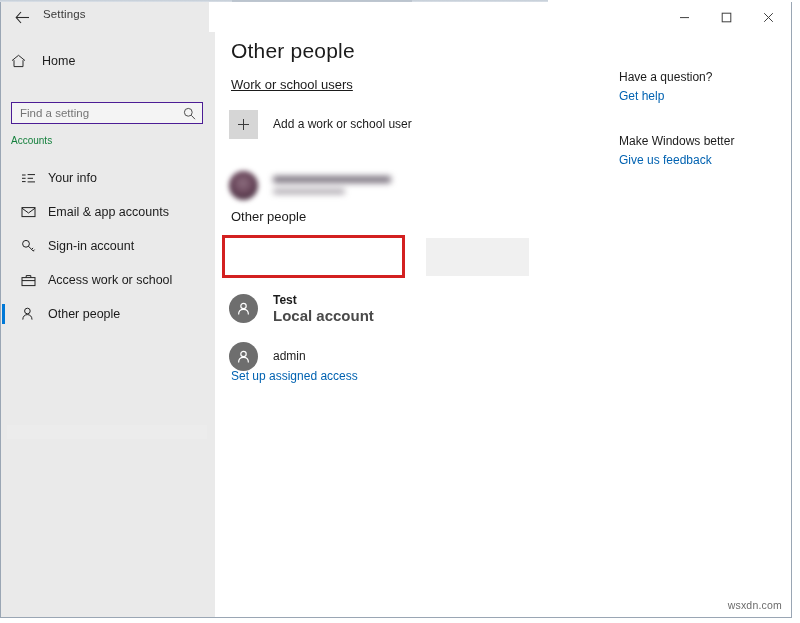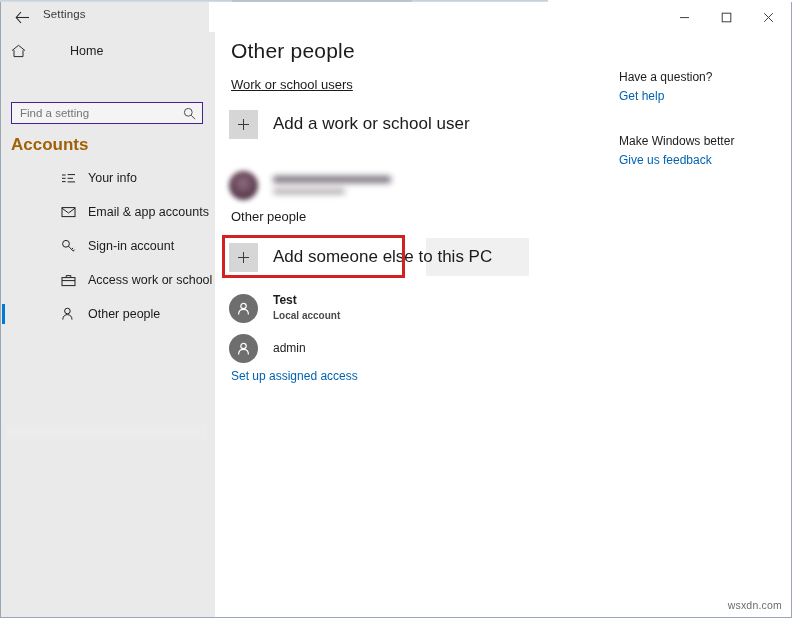--- a/index.html
+++ b/index.html
@@ -97,22 +97,21 @@
     width: 214px;
     bottom: 0;
     background: #eaeaea;
   }
   .home-row {
     position: absolute;
     left: 0; top: 12px;
     width: 100%;
     height: 24px;
     display: flex;
-    align-items: flex-start;
-    gap: 28px;
+    align-items: flex-end;
   }
   .home-icon {
     width: 30px;
     margin-left: 10px;
     display: flex; align-items: center; justify-content: flex-start;
     color: #2b2b2b;
   }
   .home-label {
     font-size: 12.5px;
     color: #1c1c1c;
@@ -144,36 +143,35 @@
   .search-input::placeholder { color: #757575; opacity: 1; }
   .search-icon {
     width: 26px;
     display: flex; align-items: center; justify-content: center;
     color: #4f4f4f;
   }
 
   .section-title {
     position: absolute;
     left: 10px; top: 103px;
-    font-size: 17px;
-    font-weight: bold;
-    color: #a16207;
+    font-size: 10px;
+    font-weight: normal;
+    color: #15803d;
   }
 
   .navlist {
     position: absolute;
     left: 0; top: 129px;
     width: 100%;
   }
   .navitem {
     position: relative;
     height: 34px;
     display: flex;
     align-items: center;
-    padding-left: 40px;
   }
   .navitem .accent {
     position: absolute;
     left: 1px; top: 7px;
     width: 3px; height: 20px;
     background: transparent;
   }
   .navitem.selected .accent { background: #0078d7; }
   .nav-icon {
     width: 30px;
@@ -230,21 +228,21 @@
   .add-row.work { top: 74px; }
   .add-row.other { top: 207px; }
   .plus-box {
     width: 29px; height: 29px;
     background: #d6d6d6;
     display: flex; align-items: center; justify-content: center;
     color: #3a3a3a;
     flex: none;
   }
   .add-label {
-    font-size: 17px;
+    font-size: 12px;
     color: #1b1b1b;
     margin-left: 15px;
     white-space: nowrap;
   }
 
   .hover-band {
     position: absolute;
     left: 211px; top: 206px;
     width: 103px; height: 38px;
     background: #f0f0f0;
@@ -260,21 +258,21 @@
 
   .user-row {
     position: absolute;
     left: 14px;
     height: 40px;
     display: flex;
     align-items: center;
   }
   .user-row.u-blur  { top: 133px; }
   .user-row.u-test  { top: 256px; font-weight: bold; }
-  .user-row.u-admin { top: 296px; }
+  .user-row.u-admin { top: 304px; }
 
   .avatar {
     width: 29px; height: 29px;
     border-radius: 50%;
     background: #6e6e6e;
     display: flex; align-items: center; justify-content: center;
     color: #ffffff;
     flex: none;
   }
   .avatar.blurred {
@@ -286,21 +284,21 @@
     display: flex;
     flex-direction: column;
     justify-content: center;
   }
   .user-name {
     font-size: 12px;
     color: #1b1b1b;
     line-height: 15px;
   }
   .user-sub {
-    font-size: 10px;
+    font-size: 15px;
     color: #4a4a4a;
     line-height: 15px;
   }
   .user-text.blurred { filter: blur(3px); }
   .blur-line {
     background: #5c5260;
     border-radius: 2px;
   }
   .blur-line.l1 { width: 118px; height: 7px; margin-bottom: 6px; opacity: .82; }
   .blur-line.l2 { width: 72px;  height: 5px; opacity: .55; }
@@ -488,28 +486,20 @@
       <span class="user-text blurred">
         <span class="blur-line l1"></span>
         <span class="blur-line l2"></span>
       </span>
     </div>
 
     <div class="group-head g2">Other people</div>
 
     <div class="hover-band"></div>
 
-    <div class="add-row other">
-      <span class="plus-box">
-        <svg width="13" height="13" viewBox="0 0 13 13">
-          <path d="M6.5 1 V12 M1 6.5 H12" stroke="currentColor" stroke-width="1" fill="none"></path>
-        </svg>
-      </span>
-      <span class="add-label">Add someone else to this PC</span>
-    </div>
 
     <div class="redbox"></div>
 
     <div class="user-row u-test">
       <span class="avatar">
         <svg width="15" height="15" viewBox="0 0 15 15">
           <circle cx="7.5" cy="5" r="2.7" fill="none" stroke="currentColor" stroke-width="1.2"></circle>
           <path d="M2.6 13.4 C2.6 9.8 5 8.4 7.5 8.4 C10 8.4 12.4 9.8 12.4 13.4" fill="none" stroke="currentColor" stroke-width="1.2"></path>
         </svg>
       </span>

